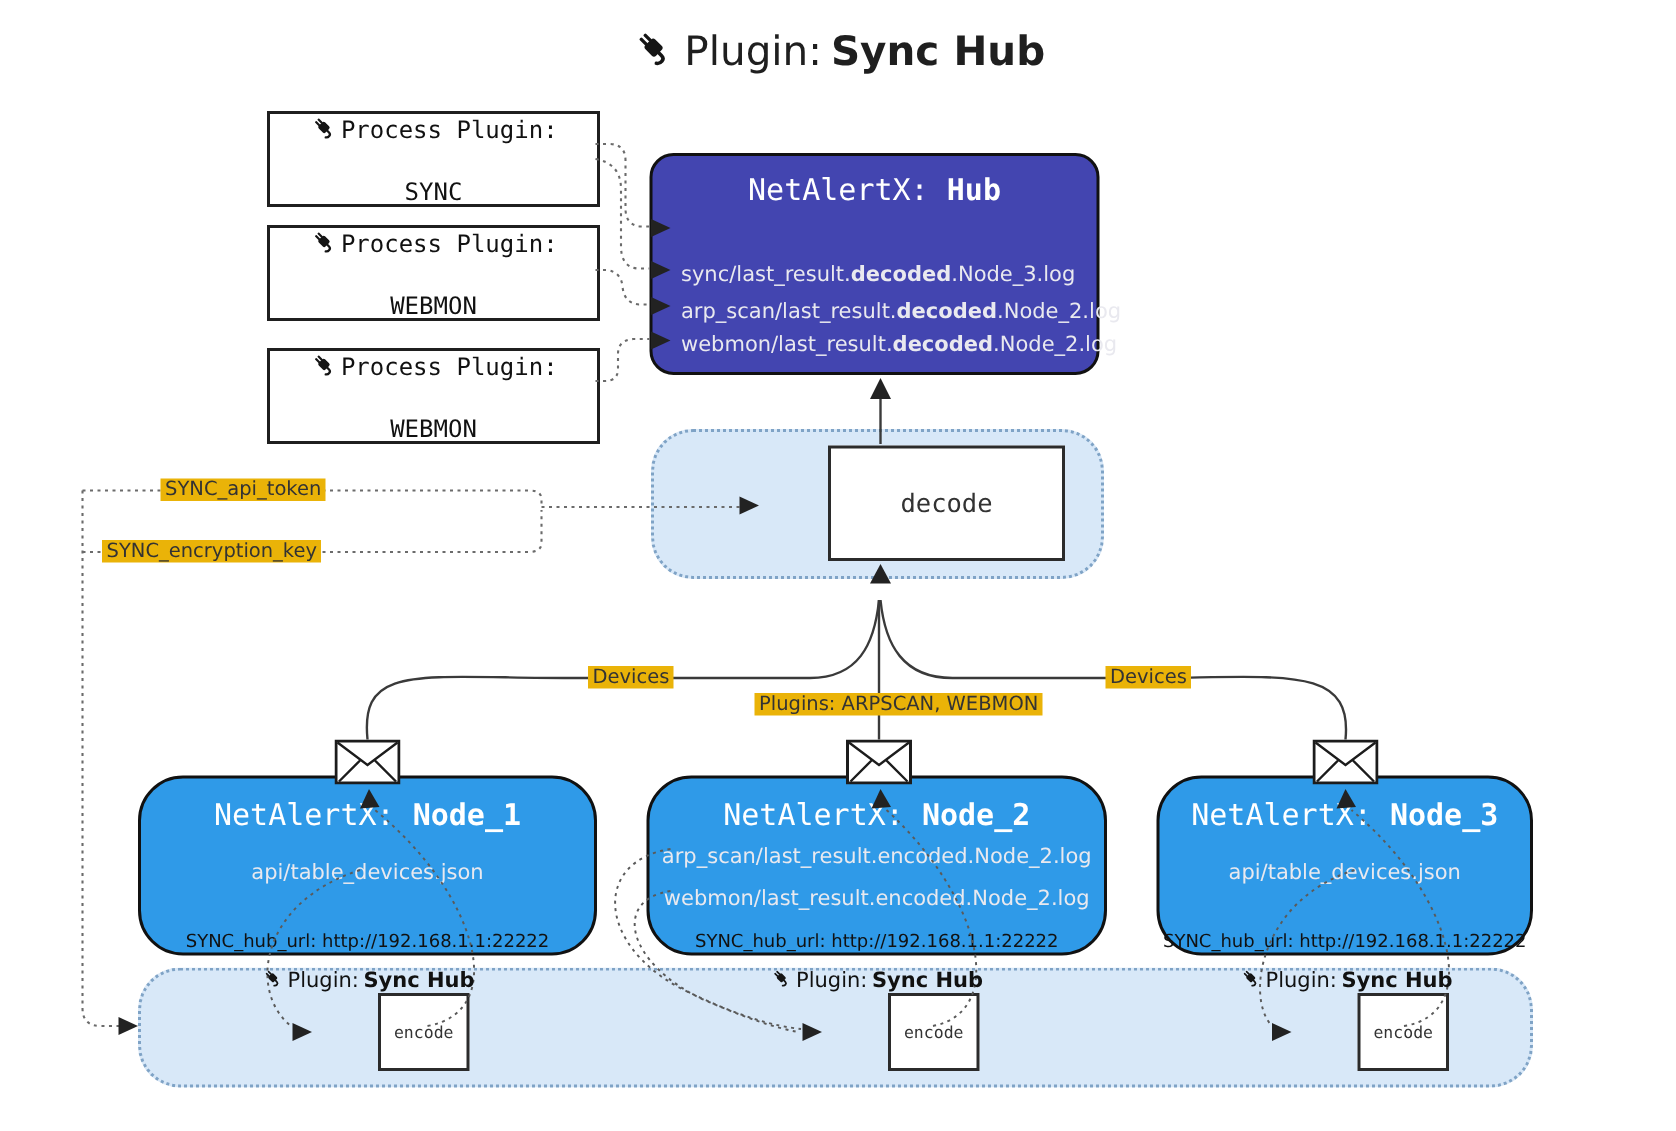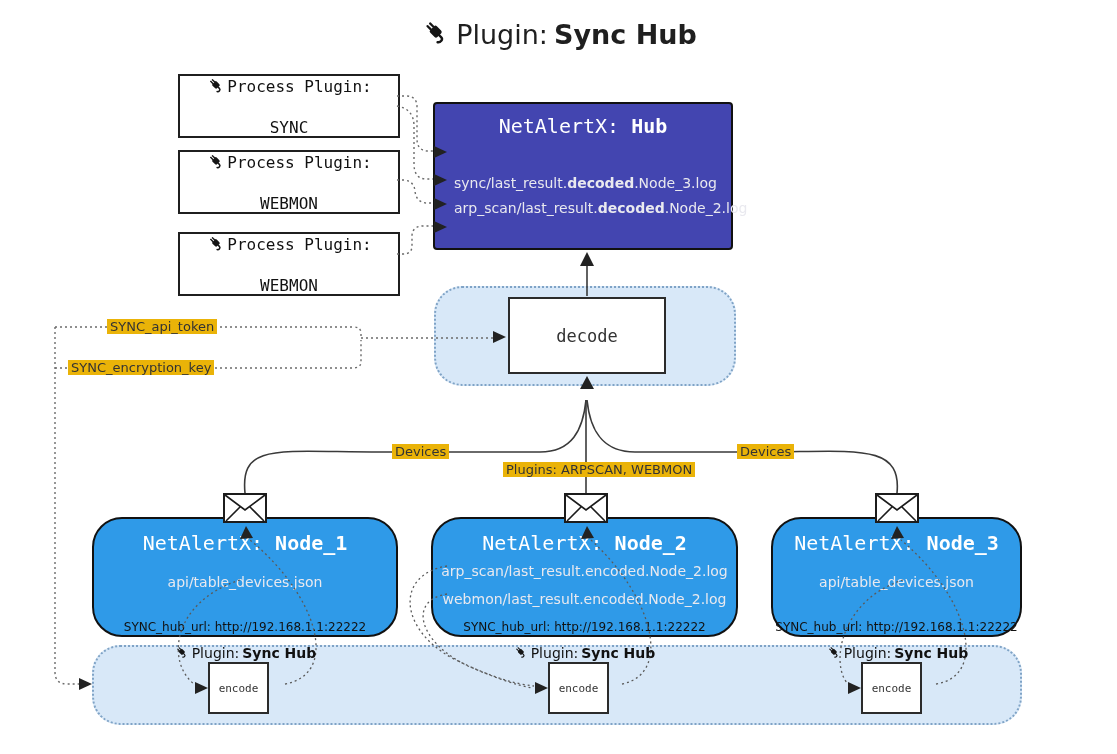--- a/index.html
+++ b/index.html
@@ -14,36 +14,36 @@
   .page-title .bold{font-weight:bold;}
 
   
   .pbox{left:178px;width:218px;height:60px;background:#fff;border:2px solid #1f1f1f;
         display:flex;flex-direction:column;align-items:center;justify-content:center;
         font-size:16px;color:#111;gap:20px;}
   .pbox .l1{display:flex;align-items:center;gap:2px;}
 
   
   .hub{left:433px;top:102px;width:300px;height:148px;background:var(--hub-bg,#4345b0);
-       border:2px solid #111;border-radius:4px;box-sizing:border-box;}
+       border:2px solid #111;border-radius:16px;box-sizing:border-box;}
   .hub-title{left:0;top:10px;width:100%;text-align:center;font-size:20px;color:#fff;}
   .hub-title .bold{font-weight:bold;}
   .hub-entry{left:19px;white-space:nowrap;font-size:14px;color:var(--light-text,#e9e9ef);}
   .hub-entry b{font-weight:bold;}
   .hub-url{left:433px;top:78px;width:300px;text-align:center;font-size:11.5px;color:#222;}
 
   
   .band{background:var(--band-bg,#d8e8f8);border:2px dotted var(--band-border,#7fa3c6);
         border-radius:28px;box-sizing:border-box;}
   .decode-band{left:434px;top:286px;width:302px;height:100px;}
   .bottom-band{left:92px;top:645px;width:930px;height:80px;}
 
   
   .wbox{background:#fff;border:2px solid #2b2b2b;display:flex;align-items:center;
-        justify-content:center;color:#333;box-sizing:border-box;}
+        justify-content:center;color:#333;box-sizing:border-box;margin-left:44px;}
   .decode-box{left:508px;top:297px;width:158px;height:77px;font-size:17px;}
   .encode-box{width:61px;height:52px;font-size:11px;top:662px;}
 
   
   .node{top:517px;height:120px;background:var(--node-bg,#2f9ae8);border:2px solid #111;
         border-radius:30px;box-sizing:border-box;}
   .node-title{left:0;top:12px;width:100%;text-align:center;font-size:20px;color:#fff;white-space:nowrap;}
   .node-title .bold{font-weight:bold;}
   .node-file{left:0;width:100%;text-align:center;font-size:14px;color:var(--light-text,#e9e9ef);white-space:nowrap;}
   .node-url{left:0;top:101px;width:100%;text-align:center;font-size:12px;color:#111;white-space:nowrap;}
@@ -127,20 +127,21 @@
     <span>WEBMON</span>
   </div>
 
   <div class="abs hub">
     <div class="abs hub-title mono">
       <span>NetAlertX:</span>
       <span class="bold">Hub</span>
     </div>
     <div class="abs hub-entry" style="top:71px"><span>sync/last_result.</span><b>decoded</b><span>.Node_3.log</span></div>
     <div class="abs hub-entry" style="top:96px"><span>arp_scan/last_result.</span><b>decoded</b><span>.Node_2.log</span></div>
+    <div class="abs hub-entry" style="top:118px"><span>webmon/last_result.</span><b>decoded</b><span>.Node_2.log</span></div>
   </div>
 
   <div class="abs band decode-band"></div>
   <div class="abs wbox decode-box mono">decode</div>
 
   <div class="abs line-label" style="left:107px;top:319px">SYNC_api_token</div>
   <div class="abs line-label" style="left:68px;top:360px">SYNC_encryption_key</div>
 
   <div class="abs line-label" style="left:392px;top:444px">Devices</div>
   <div class="abs line-label" style="left:503px;top:462px">Plugins: ARPSCAN, WEBMON</div>

